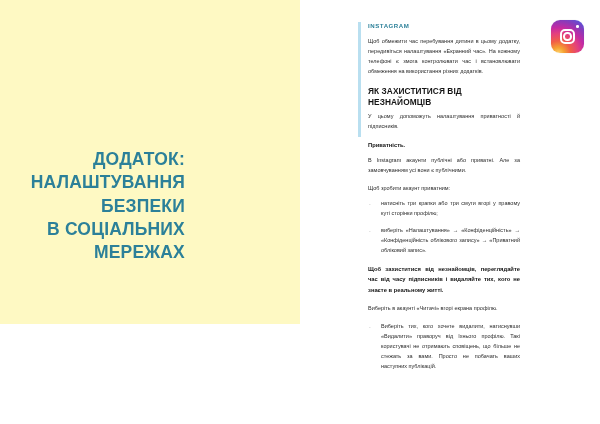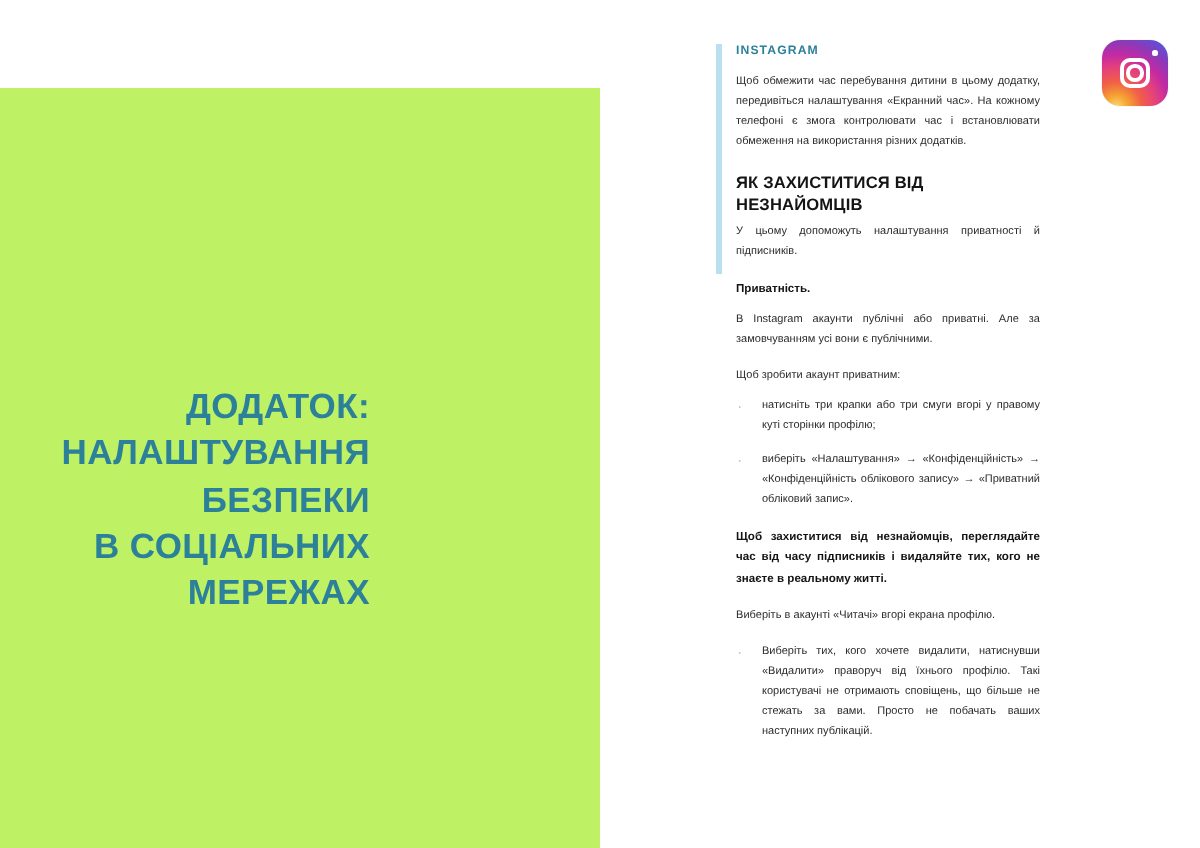--- a/index.html
+++ b/index.html
@@ -16,23 +16,22 @@
     font-family: "Liberation Sans", sans-serif;
     -webkit-font-smoothing: antialiased;
   }
 
   
   .page-left {
     position: absolute;
     left: 0;
     top: 0;
     width: 300px;
-    height: 380px;
-    background: #bef264;
-    margin-top: 44px;
+    height: 324px;
+    background: #fef9c3;
   }
   .chapter-title {
     position: absolute;
     right: 115px;
     top: 148px;
     width: 215px;
     text-align: right;
     color: #2c8099;
     font-family: "Liberation Sans", sans-serif;
     font-weight: bold;

